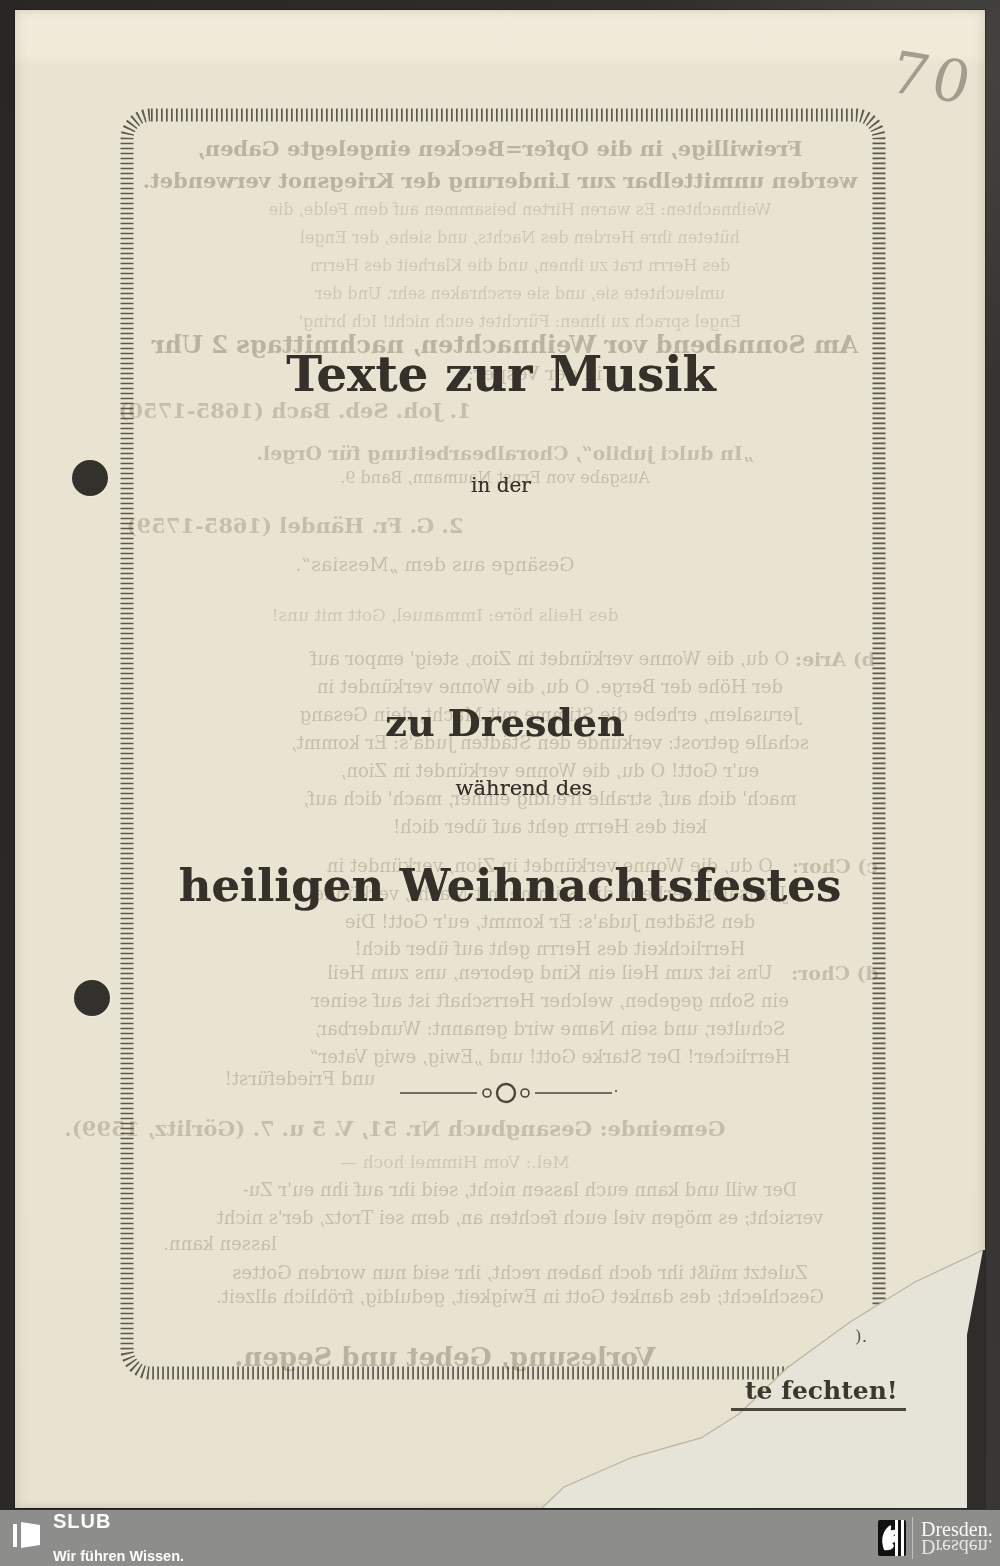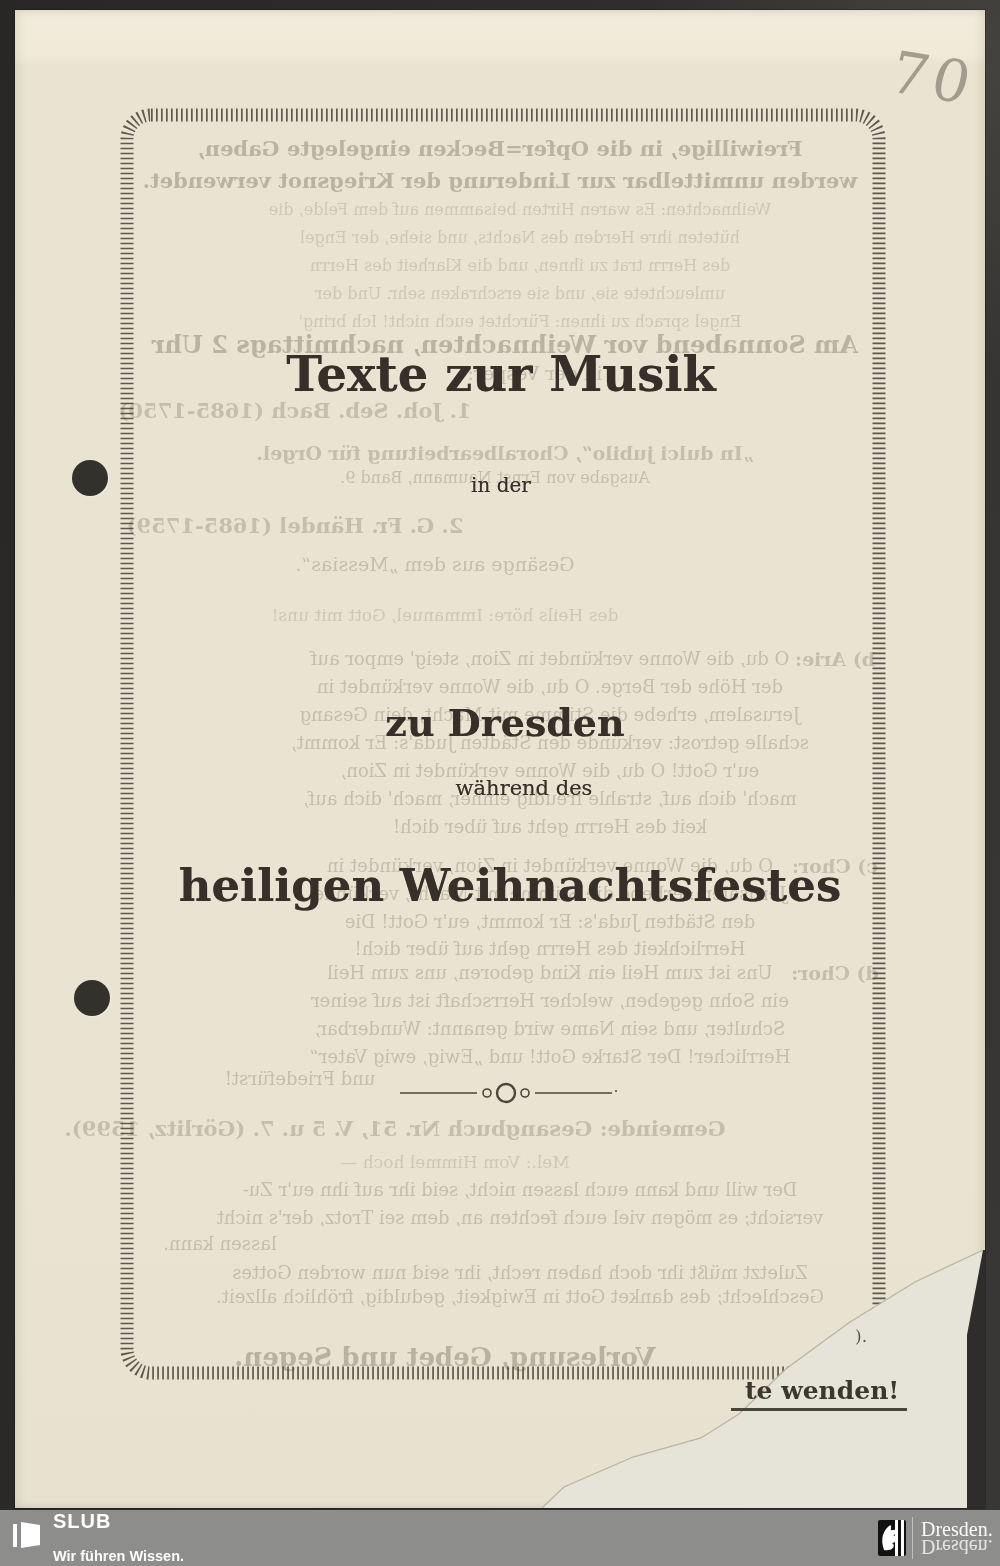--- a/index.html
+++ b/index.html
@@ -138,21 +138,21 @@
 
       <path d="M968,1240 L900,1272 L835,1312 L772,1358 L724,1404 L686,1428 L618,1447 L549,1477 L527,1498" fill="none" stroke="#b6ae9a" stroke-width="1.3" opacity="0.9"></path>
     </svg>
 
     <div class="front">
       <div class="tl t1">Texte zur Musik</div>
       <div class="tl t2">in der</div>
       <div class="tl t4">zu Dresden</div>
       <div class="tl t5">während des</div>
       <div class="tl t6">heiligen Weihnachtsfestes</div>
-      <div class="turn-note">te wenden!</div>
+      <div class="turn-note">te fechten!</div>
       <div class="paren-frag">).</div>
     </div>
 
     <div class="hole h1"></div>
     <div class="hole h2"></div>
     <div class="handnum">70</div>
   </div>
 
   <div class="bar">
     <span class="book">

